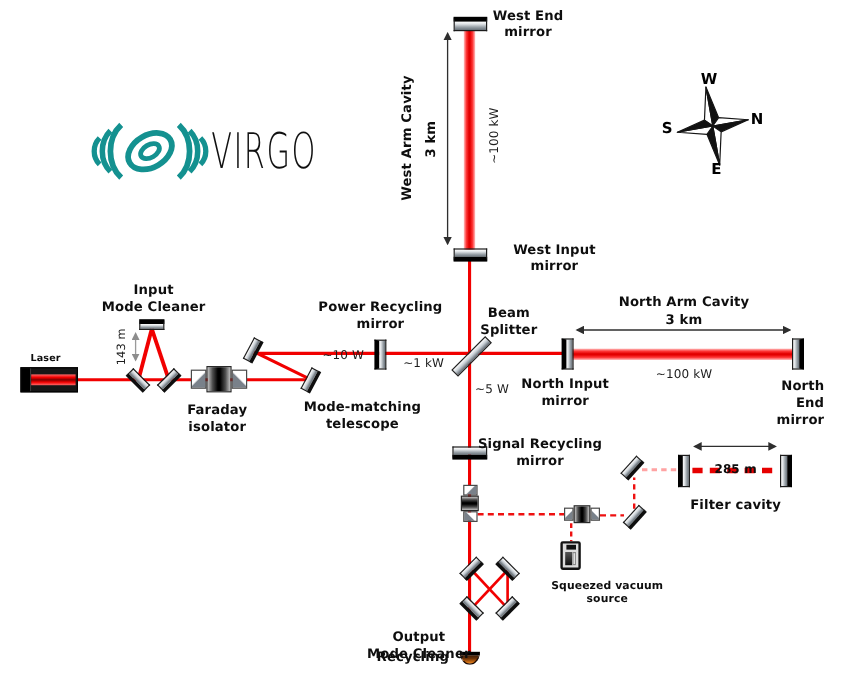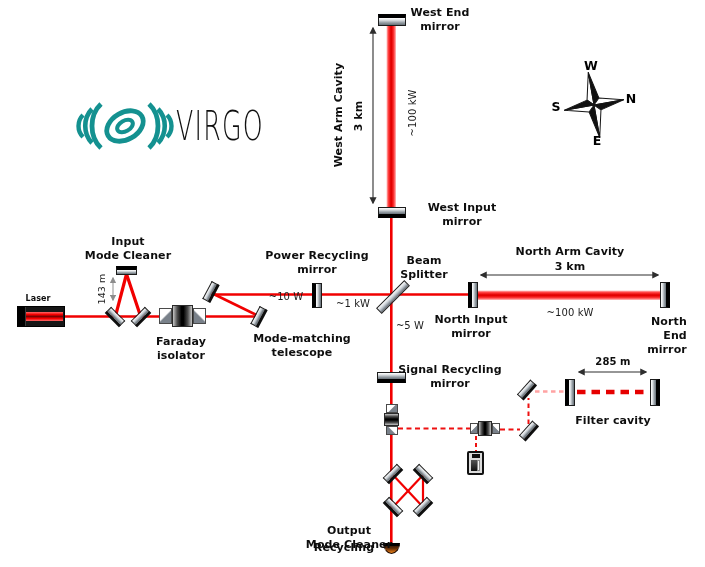--- a/index.html
+++ b/index.html
@@ -7,21 +7,21 @@
          font-family:"DejaVu Sans","Liberation Sans",sans-serif;}
   #beamlayer{position:absolute;left:0;top:0;z-index:1;}
   
   .lbl{position:absolute;z-index:5;transform:translate(-50%,-50%);
        font-weight:bold;font-size:11px;line-height:1.25;color:#0e0e0e;
        text-align:center;white-space:pre-line;letter-spacing:.1px;}
   .reg{font-weight:400;font-size:10px;color:#1c1c1c;}
   .vert{transform:translate(-50%,-50%) rotate(-90deg);white-space:nowrap;}
   .tiny{font-size:8px;}
   .sm9{font-size:9px;font-weight:600;}
-  .m10{font-size:10px;}
+  .m10{font-size:10px;margin-top:30px;}
   
   .mir{position:absolute;z-index:3;box-sizing:border-box;border:1px solid #1c1c1c;}
   .mh{background:linear-gradient(180deg,#ffffff 0%,#dde1e4 30%,#9aa2a8 65%,#677078 100%);}
   .mv{background:linear-gradient(90deg,#ffffff 0%,#dde1e4 30%,#9aa2a8 65%,#677078 100%);}
   .bk-top{border-top:4px solid #000;}
   .bk-bottom{border-bottom:4px solid #000;}
   .bk-left{border-left:4px solid #000;}
   .bk-right{border-right:4px solid #000;}
   .tmir{position:absolute;z-index:3;width:20px;height:9px;box-sizing:border-box;
         background:linear-gradient(180deg,#ffffff 0%,#c3cad0 45%,#767e85 80%);
@@ -243,16 +243,18 @@
   <div class="lbl vert reg" style="left:102px;top:289px;font-size:9.5px;">143 m</div>
   <div class="lbl" style="left:181px;top:349px;">Faraday
 isolator</div>
   <div class="lbl" style="left:258px;top:346px;margin-left:44px;">Mode-matching
 telescope</div>
 
   <div class="lbl" style="left:349px;top:493px;margin-top:45px;">Output
 Mode Cleaner</div>
   <div class="lbl" style="left:344px;top:548px;">Recycling</div>
 
+  <div class="lbl sm9" style="left:506px;top:495px;">Squeezed vacuum
+source</div>
   <div class="lbl m10" style="left:613px;top:362px;">285 m</div>
   <div class="lbl" style="left:613px;top:421px;">Filter cavity</div>
 
 </div>
 
 </body></html>

